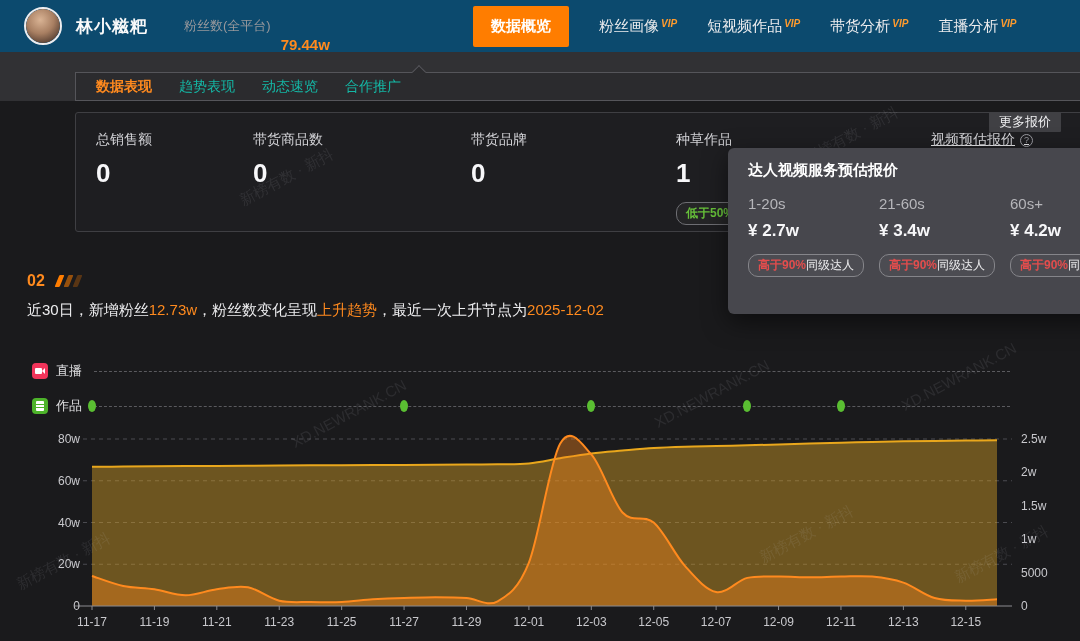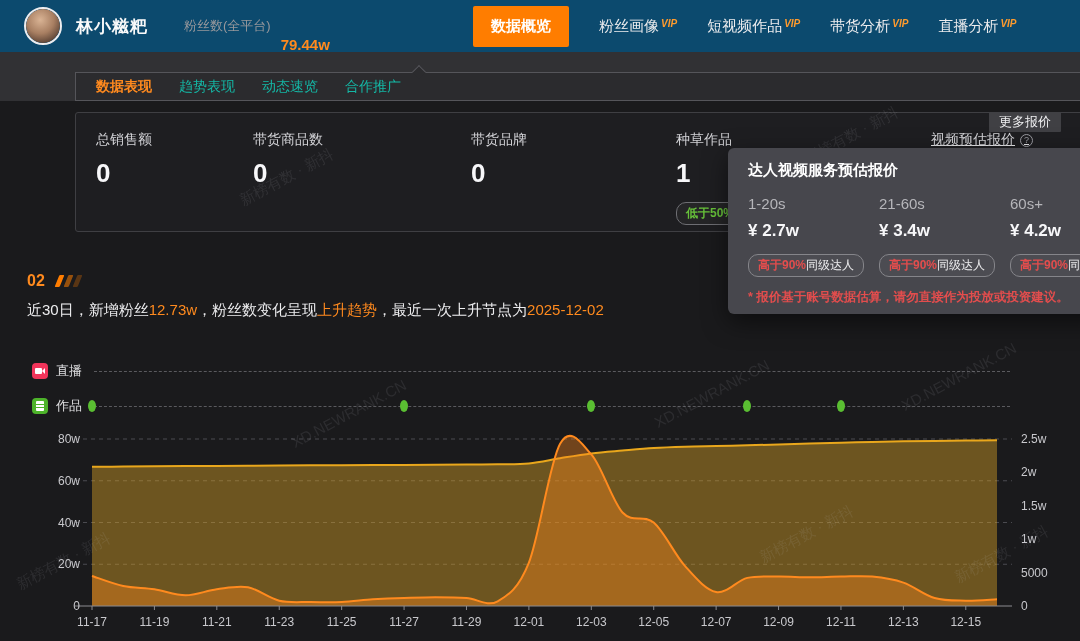--- a/index.html
+++ b/index.html
@@ -174,21 +174,20 @@
     </div>
     <div class="tt-col">
       <div class="tt-dur">60s+</div>
       <div class="tt-price">¥ 4.2w</div>
       <span class="pill red-pill">
           <b>高于90%</b>
           <span>同级达人</span>
         </span>
     </div>
   </div>
-  <div class="tt-note">* 报价基于账号数据估算，请勿直接作为投放或投资建议。</div>
 </div>
 
 <div class="section-hdr">
   <span class="sec-num">02</span>
   <i class="slash d1"></i>
   <i class="slash d2"></i>
   <i class="slash d3"></i>
 </div>
 <p class="summary">
   <span>近30日，新增粉丝</span><span class="hl">12.73w</span><span>，粉丝数变化呈现</span><span class="hl">上升趋势</span><span>，最近一次上升节点为</span><span class="hl">2025-12-02</span>

